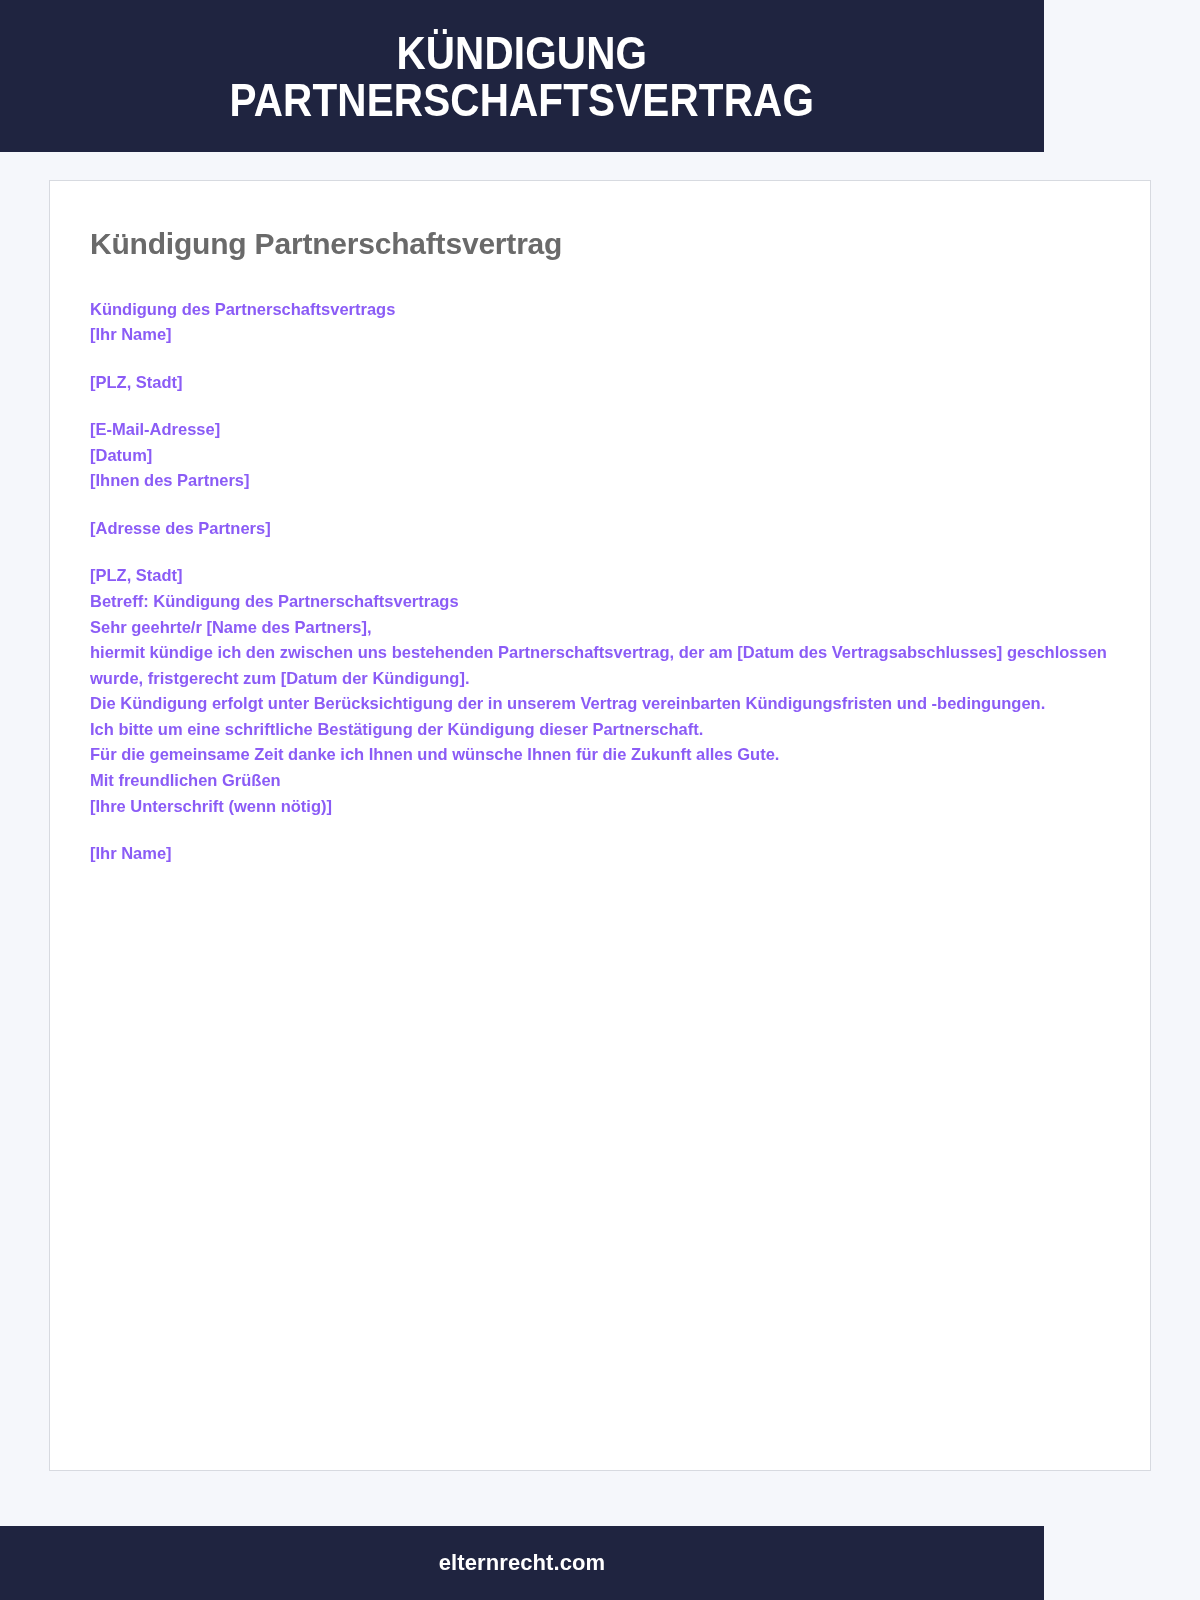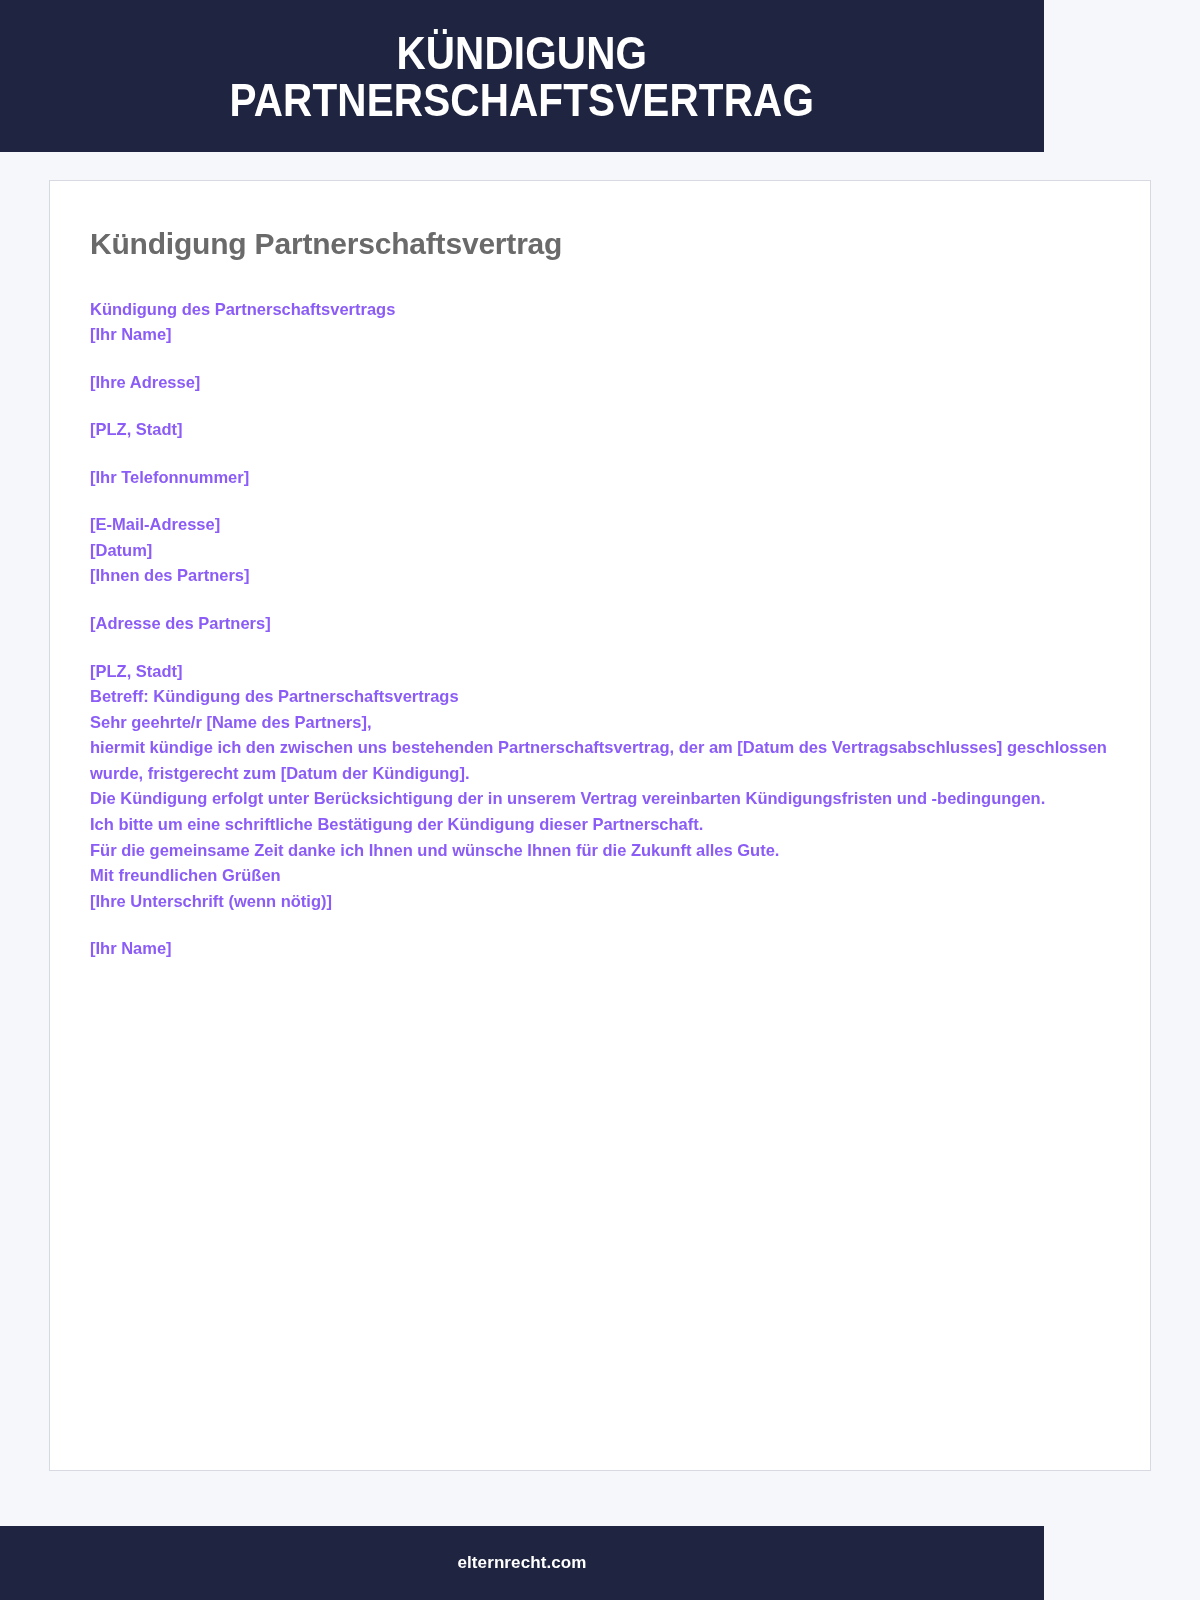--- a/index.html
+++ b/index.html
@@ -94,21 +94,21 @@
   .site-footer {
     background: #1f2440;
     height: 74px;
     flex: 0 0 74px;
     display: flex;
     align-items: center;
     justify-content: center;
   }
   .site-footer-text {
     color: #ffffff;
-    font-size: 17px;
+    font-size: 22px;
     font-weight: 700;
     letter-spacing: 0.1px;
   }
 </style>
 </head>
 <body>
 
 <div class="page">
 
   <header class="masthead">
@@ -116,23 +116,21 @@
 PARTNERSCHAFTSVERTRAG</h1>
   </header>
 
   <main class="body-area">
     <article class="doc-card">
       <h2 class="doc-title">Kündigung Partnerschaftsvertrag</h2>
 
       <div class="letter">
         <p>Kündigung des Partnerschaftsvertrags
  [Ihr Name]</p>
-        <p> [Ihre Adresse]</p>
         <p> [PLZ, Stadt]</p>
-        <p> [Ihr Telefonnummer]</p>
         <p> [E-Mail-Adresse]
  [Datum]
  [Ihnen des Partners]</p>
         <p> [Adresse des Partners]</p>
         <p> [PLZ, Stadt]
  Betreff: Kündigung des Partnerschaftsvertrags
  Sehr geehrte/r [Name des Partners],
 hiermit kündige ich den zwischen uns bestehenden Partnerschaftsvertrag, der am [Datum des Vertragsabschlusses] geschlossen wurde, fristgerecht zum [Datum der Kündigung].
 Die Kündigung erfolgt unter Berücksichtigung der in unserem Vertrag vereinbarten Kündigungsfristen und -bedingungen.
  Ich bitte um eine schriftliche Bestätigung der Kündigung dieser Partnerschaft.

